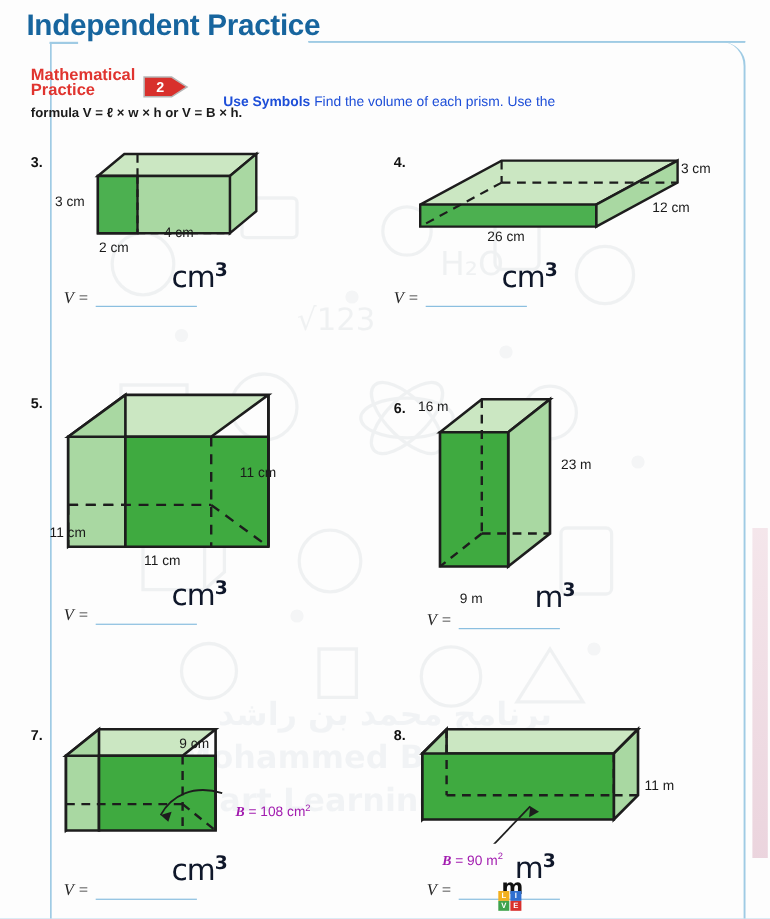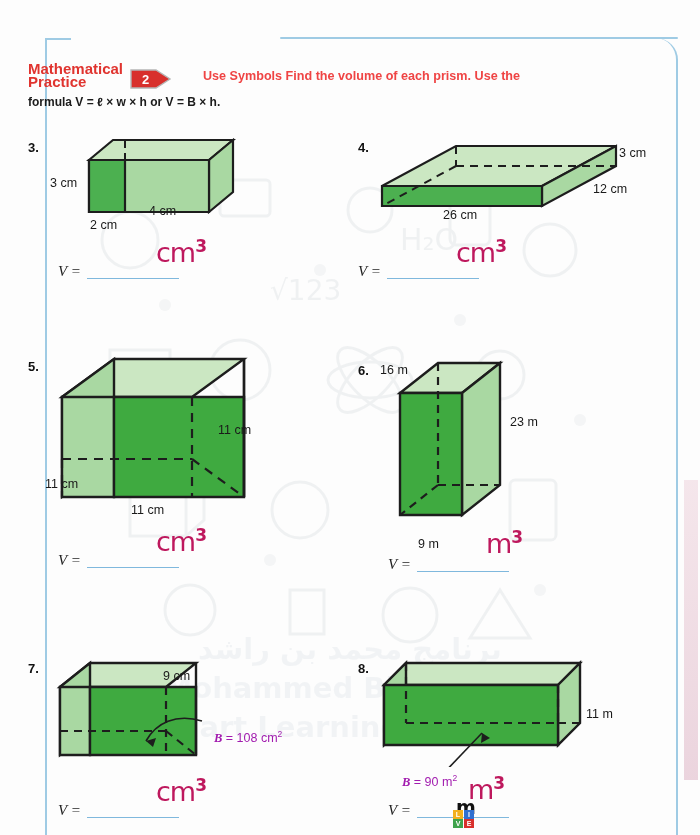--- a/index.html
+++ b/index.html
@@ -63,22 +63,22 @@
   .mp-label {
     position:absolute; left:0; top:0;
     color:#e0342f; font-weight:bold; font-size:15px; line-height:13px;
     width:100px;
   }
   .mp-badge {
     position:absolute; left:130px; top:66px;
     width:42px; height:26px;
   }
   .instr {
-    position:absolute; left:175px; top:6px; width:455px;
-    font-size:12.6px; color:#ef4444; line-height:16px; font-weight:bold;
+    position:absolute; left:175px; top:22px; width:455px;
+    font-size:12.6px; color:#1d4ed8; line-height:16px; font-weight:normal;
   }
   .formula-line {
     position:absolute; left:0; top:33px; width:640px;
     font-size:12px; color:#1b1b1b; font-weight:bold;
   }
 
   .prob { position:absolute; }
   .pnum { position:absolute; font-size:13px; font-weight:bold; color:#111; }
   .dim {
     position:absolute; font-size:12.5px; color:#1a1a1a;
@@ -98,21 +98,21 @@
   .blank {
     width:92px; height:17px;
     border-bottom:1.6px solid #7fb8dd;
     background:transparent;
     outline:none; border-top:none; border-left:none; border-right:none;
     font-family:"Liberation Sans", sans-serif; font-size:13px;
   }
   .unit-hand {
     position:absolute;
     font-family:"DejaVu Sans", sans-serif;
-    font-size:27px; color:#be185d; font-weight:500;
+    font-size:27px; color:#0f172a; font-weight:500;
     letter-spacing:-1px;
   }
   .unit-hand sup {
     font-size:17px; font-weight:600; vertical-align:super;
   }
 
   
   .lw-logo { position:absolute; left:452px; top:798px; display:flex; align-items:center; }
   .lw-mark { position:relative; width:34px; height:31px; margin-right:1px; }
   .lw-m {
@@ -178,20 +178,21 @@
     <div>برنامج محمد بن راشد</div>
     <div>Mohammed Bin Rashid</div>
     <div>Smart Learning Program</div>
   </div>
 
   <div class="frame"></div>
   <div class="frame-top-left"></div>
   <div class="title-rule"></div>
   <div class="right-pink"></div>
 
+  <h1 class="title">Independent Practice</h1>
 
   <div class="mp-block">
     <div class="mp-label">
       <div>Mathematical</div>
       <div>Practice</div>
     </div>
     <div class="instr">
       <b>Use Symbols</b>
       <span>Find the volume of each prism. Use the</span>
     </div>

